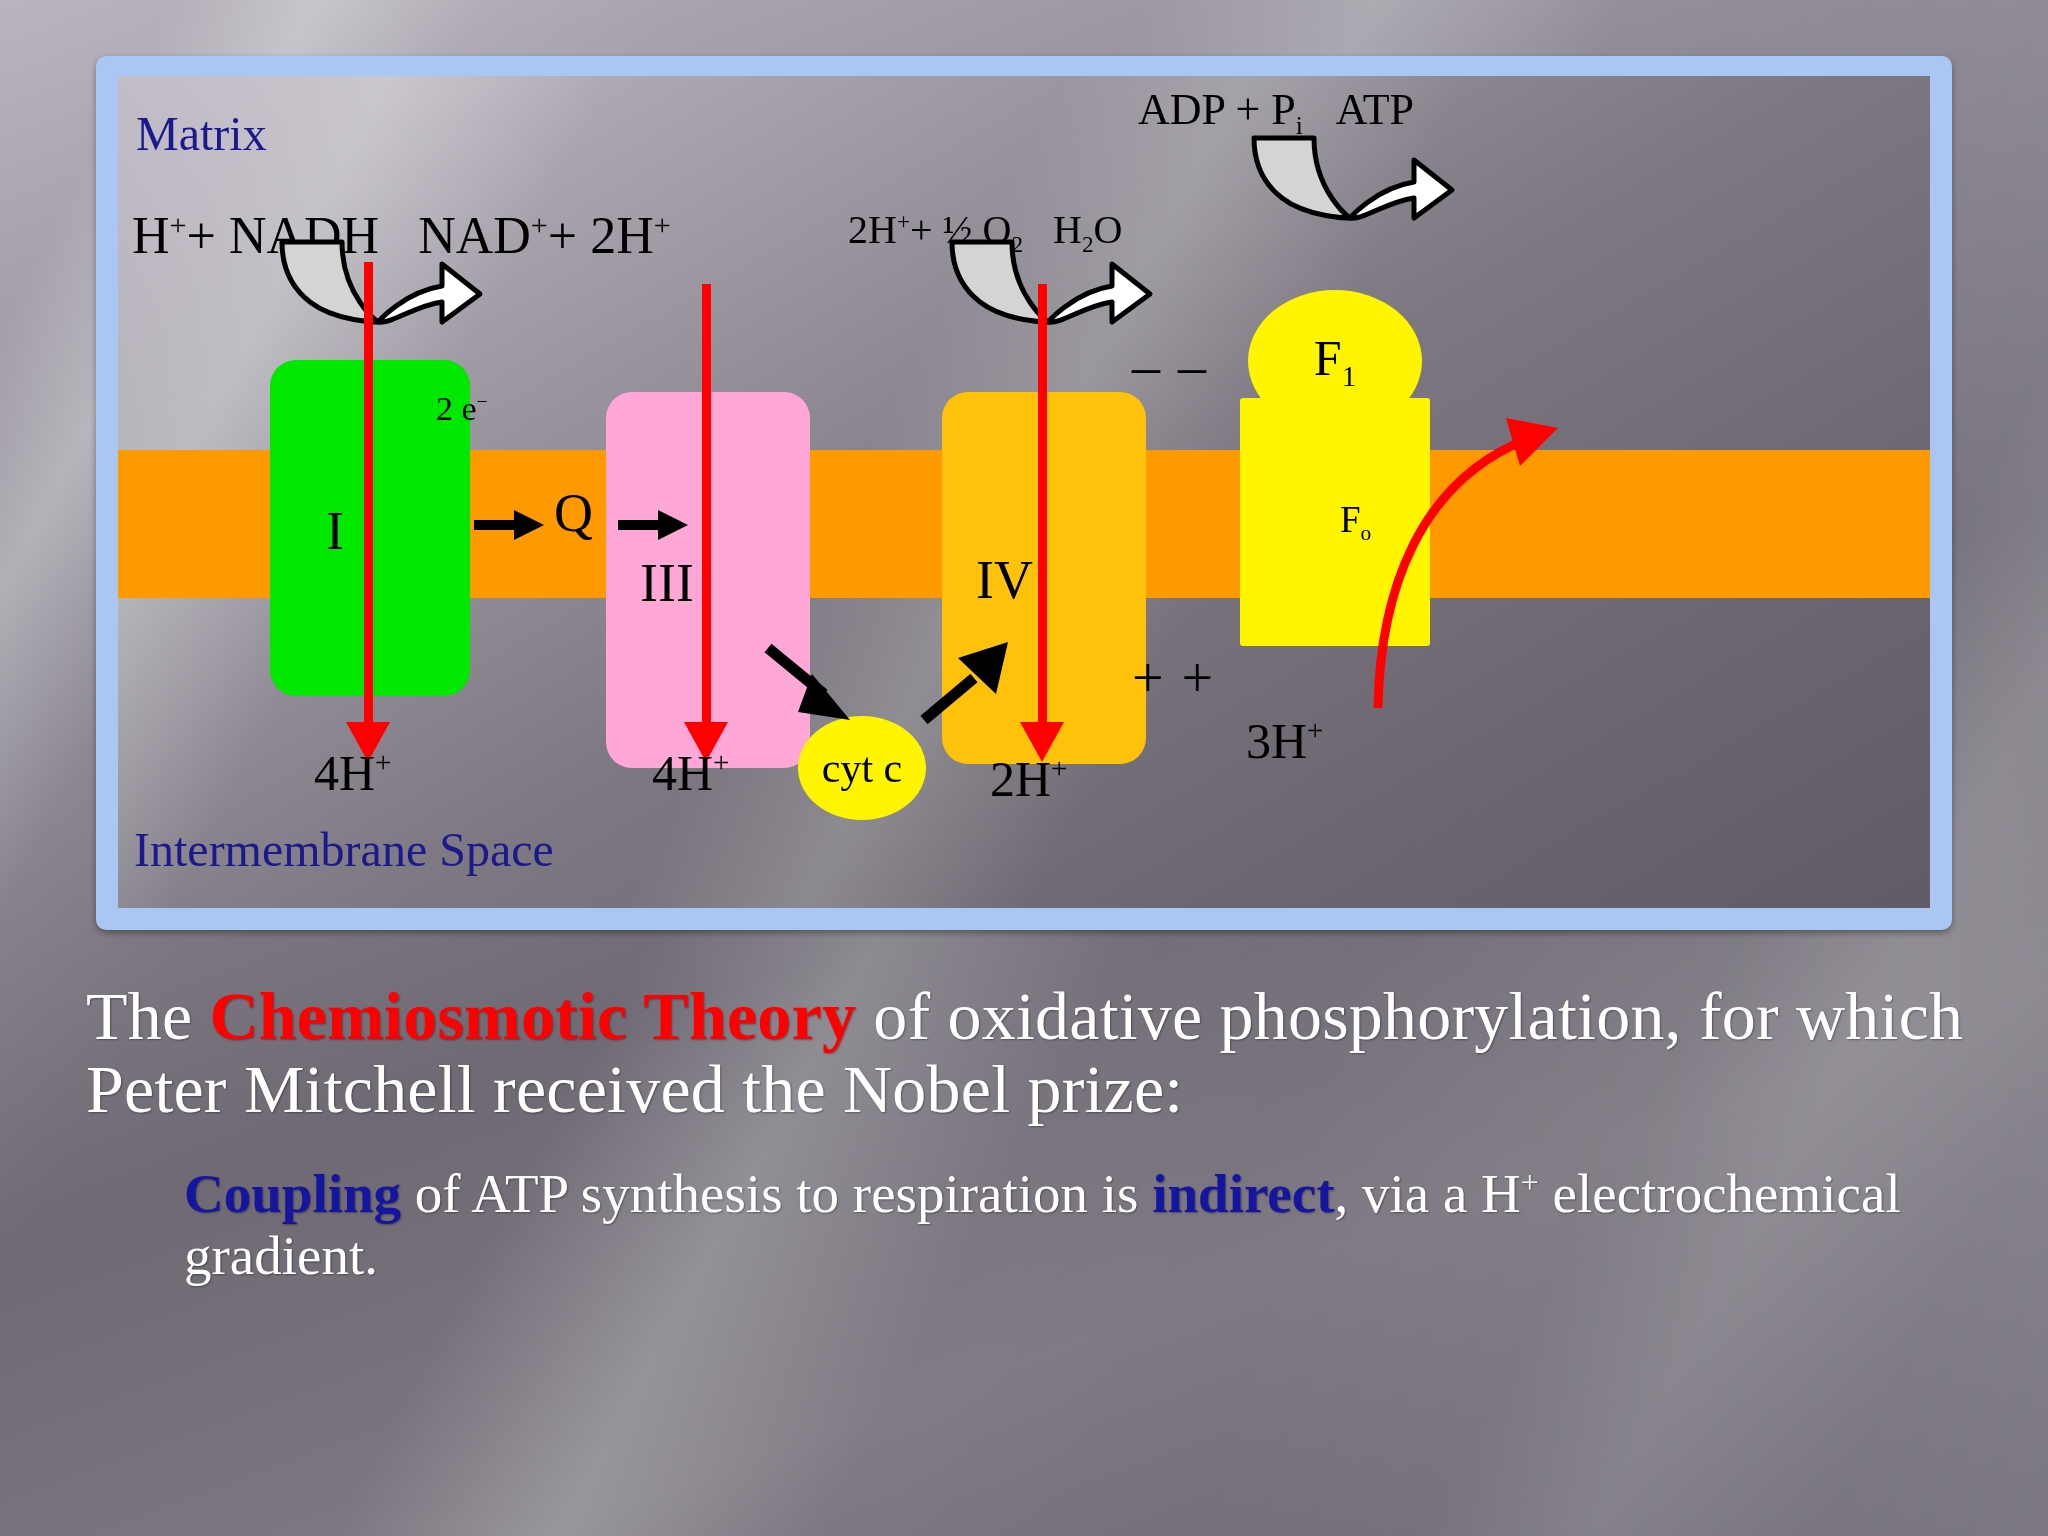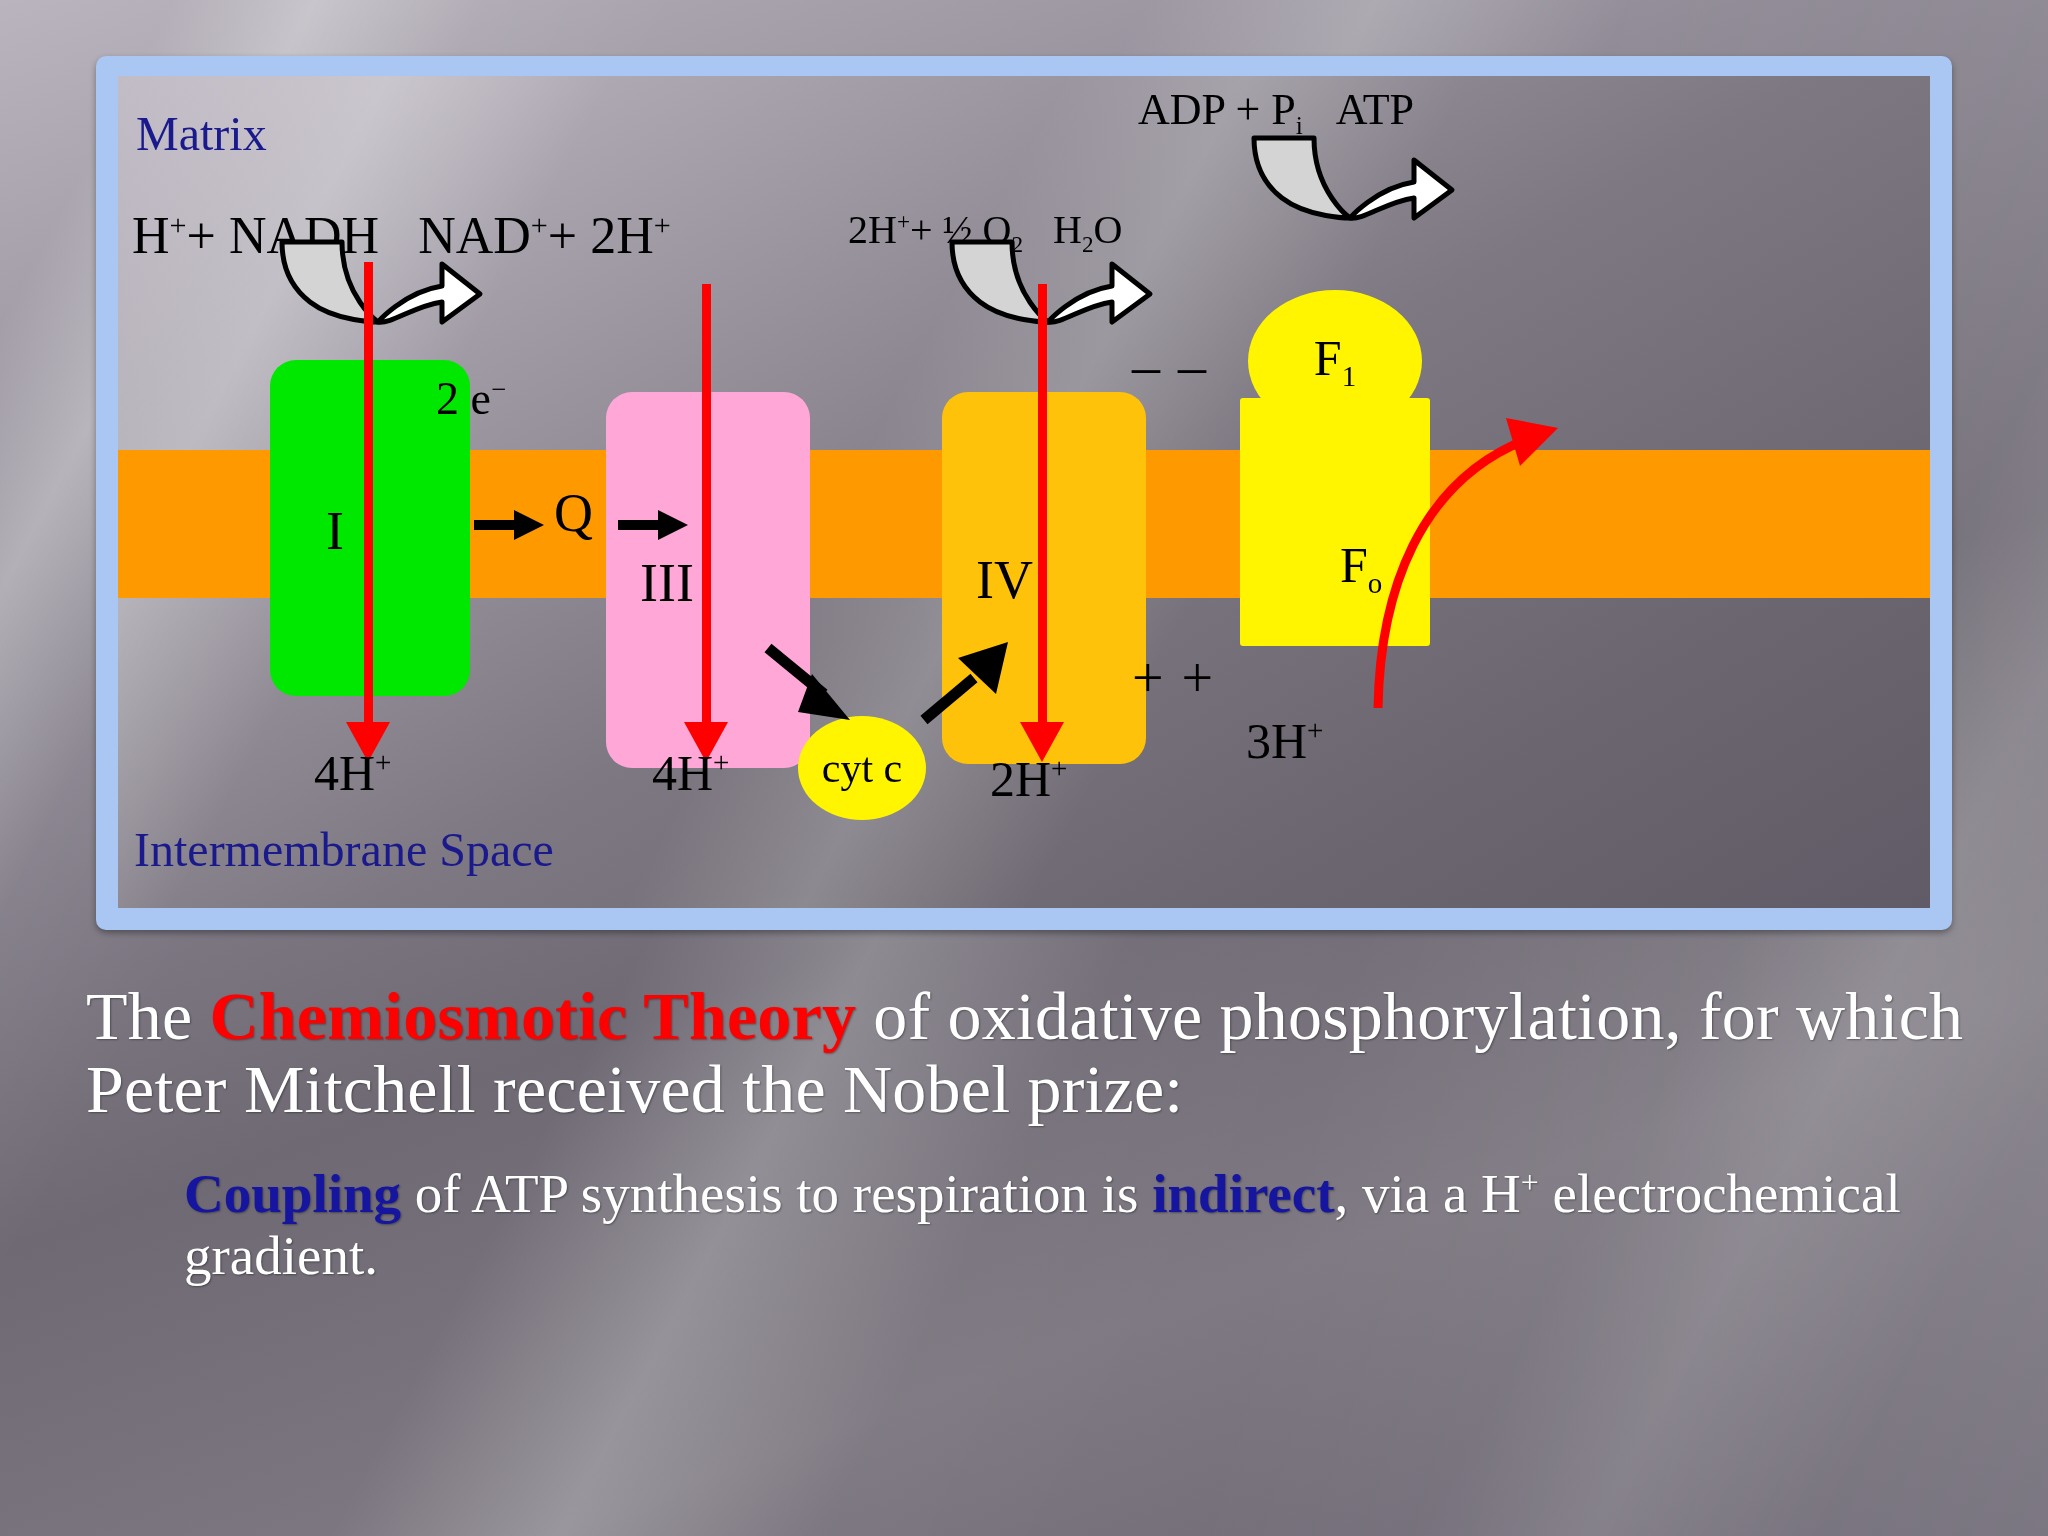--- a/index.html
+++ b/index.html
@@ -56,21 +56,21 @@
   #complex-III .roman{margin-left:34px;margin-top:6px;}
   #complex-IV{left:824px;top:316px;width:204px;height:372px;background:#FFC20A;}
   #complex-IV .roman{margin-left:34px;margin-top:4px;}
 
   
   #f1-head{position:absolute;left:1130px;top:214px;width:174px;height:142px;
            background:#FFF500;border-radius:50%;display:flex;align-items:center;justify-content:center;}
   #f1-head .lbl{font-size:50px;color:#000;}
   #f-stalk{position:absolute;left:1197px;top:330px;width:42px;height:110px;background:#FFF500;}
   #fo-box{position:absolute;left:1122px;top:322px;width:190px;height:248px;background:#FFF500;border-radius:3px;}
-  #fo-label{position:absolute;left:1222px;top:422px;font-size:50px;color:#000;margin-top:38px;}
+  #fo-label{position:absolute;left:1222px;top:422px;font-size:37px;color:#000;}
 
   
   .proton-arrow{position:absolute;width:9px;background:#FF0000;}
   .proton-arrow:after{content:"";position:absolute;left:-18px;bottom:-38px;
     width:0;height:0;border-left:22px solid transparent;border-right:22px solid transparent;border-top:40px solid #FF0000;}
 
   
   .dlabel{position:absolute;color:#000;white-space:nowrap;line-height:1;}
   .region{position:absolute;color:#1a1a8c;white-space:nowrap;line-height:1;font-size:48px;}
   sup.pl{font-size:.58em;vertical-align:super;}
@@ -138,21 +138,21 @@
       <span class="roman">IV</span>
     </div>
 
     <div id="fo-box"></div>
     <div id="f-stalk"></div>
     <div id="f1-head">
       <span class="lbl"><span>F</span><sub class="sb">1</sub></span>
     </div>
     <div id="fo-label"><span>F</span><sub class="sb">o</sub></div>
 
-    <div class="dlabel" style="left:318px;top:300px;font-size:46px;">
+    <div class="dlabel" style="left:318px;top:316px;font-size:34px;">
       <span>2 e</span><sup class="pl">−</sup>
     </div>
 
     <svg style="position:absolute;left:356px;top:432px;width:72px;height:34px;" viewBox="0 0 72 34">
       <path d="M0 17 L44 17" stroke="#000" stroke-width="10"></path>
       <path d="M40 2 L70 17 L40 32 Z" fill="#000"></path>
     </svg>
     <div class="dlabel" style="left:436px;top:410px;font-size:54px;">Q</div>
     <svg style="position:absolute;left:500px;top:432px;width:72px;height:34px;" viewBox="0 0 72 34">
       <path d="M0 17 L44 17" stroke="#000" stroke-width="10"></path>

